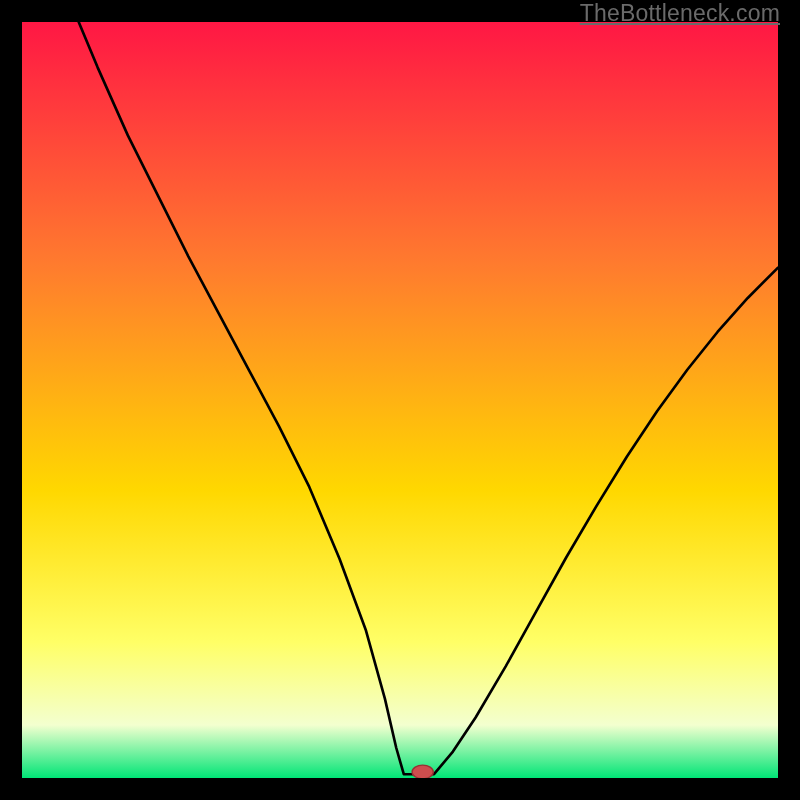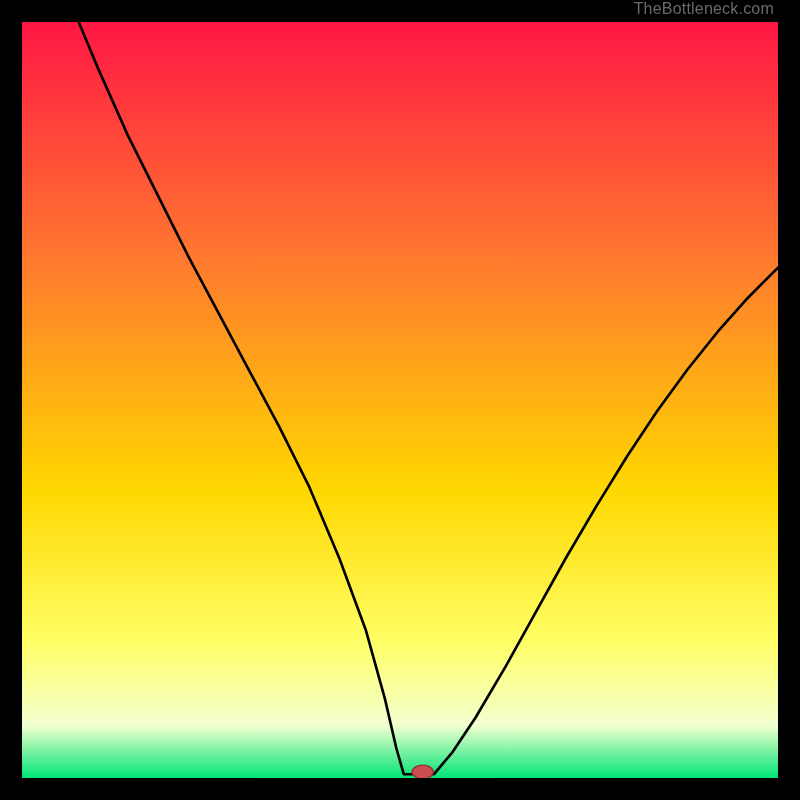--- a/index.html
+++ b/index.html
@@ -20,26 +20,27 @@
   .plot {
     position: absolute;
     left: 22px;
     top: 22px;
     width: 756px;
     height: 756px;
   }
   .watermark {
     position: absolute;
     top: 0px;
-    right: 26px;
+    right: 20px;
     color: #6a6a6a;
-    font-size: 16px;
+    font-size: 23px;
     font-weight: 500;
     letter-spacing: 0.2px;
     user-select: none;
+    text-decoration: underline;
   }
 </style>
 </head>
 <body>
 
 <div class="frame">
   <svg class="plot" viewBox="0 0 100 100" preserveAspectRatio="none">
     <defs>
       <linearGradient id="bg-grad" x1="0" y1="0" x2="0" y2="1">
         <stop id="g0" offset="0%" stop-color="#ff1744"></stop>

